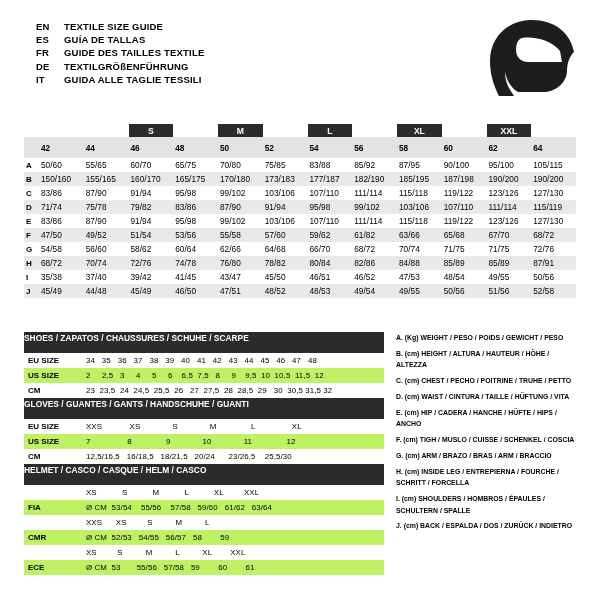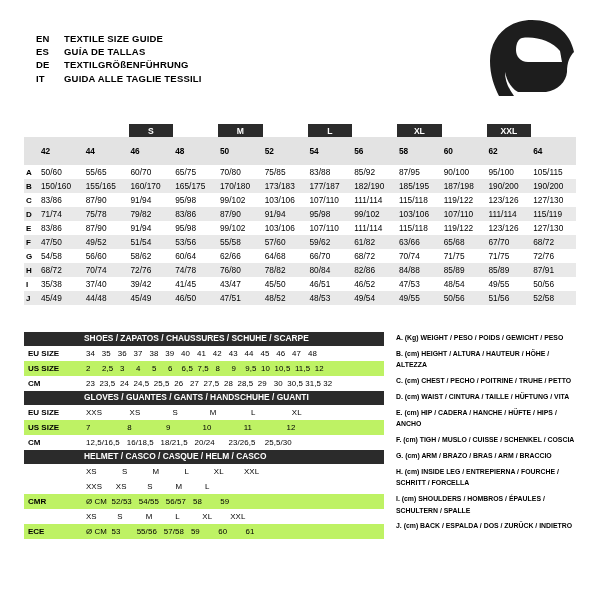--- a/index.html
+++ b/index.html
@@ -8,21 +8,21 @@
     background:#ffffff;
     font-family:"Liberation Sans", sans-serif;
     color:#000000;
     position:relative;
     overflow:hidden;
   }
   .page { position:absolute; inset:0; }
 
   
   .langs {
-    position:absolute; left:36px; top:32px;
+    position:absolute; left:36px; top:20px;
     font-size:9.5px; font-weight:bold; line-height:13.2px;
     letter-spacing:0.2px;
   }
   .langs .row { white-space:pre; }
   .langs .code { display:inline-block; width:28px; }
 
   .helmet { position:absolute; right:20px; top:18px; }
 
   
   .sizetable {
@@ -34,50 +34,50 @@
   .sizetable .rowlabel {
     width:13px; text-align:left; padding-left:2px; font-weight:bold; font-size:8px;
   }
   .sizetable .cell { text-align:left; padding-left:2px; }
   .sizetable tr.shade td { background:#e9e9e9; }
 
   .grouprow td { height:13px; font-weight:bold; color:#ffffff; font-size:8.6px; text-align:center; }
   .grouprow td.blank { background:#ffffff; }
   .grouprow td.g { background:#2b2b2b; }
 
-  .numrow td { height:28px; font-weight:bold; font-size:8.3px; text-align:left; padding-left:2px; }
+  .numrow td { height:21px; font-weight:bold; font-size:8.3px; text-align:left; padding-left:2px; }
   .numrow td.nl { background:#e3e3e3; }
 
   
   .lower { position:absolute; left:24px; top:332px; width:552px; }
   .lower .left { position:absolute; left:0; top:0; width:360px; }
   .lower .right { position:absolute; left:372px; top:0; width:180px; }
 
   .bandtitle {
     background:#2b2b2b; color:#ffffff; font-weight:bold;
-    font-size:8.4px; height:14px; line-height:13px;
-    padding-left:60px;
+    font-size:8.4px; height:21px; line-height:13px;
   }
   .subtable { width:100%; border-collapse:collapse; font-size:7.9px; }
   .subtable td { height:15px; padding:0 0 0 2px; vertical-align:middle; }
   .subtable td.lbl { width:56px; font-weight:bold; font-size:8px; padding-left:4px; }
   .subtable tr.shade td { background:#bef264; }
   .subtable td.vals { white-space:pre; letter-spacing:0.1px;margin-top:24px; }
 
   .legend { font-size:6.9px; line-height:11.6px; font-weight:bold; }
   .legend div { margin-bottom:4.2px; }
 </style>
 </head>
 <body>
 
 <div class="page">
 
   <div class="langs">
     <div class="row"><span class="code">EN</span><span>TEXTILE SIZE GUIDE</span></div>
     <div class="row"><span class="code">ES</span><span>GUÍA DE TALLAS</span></div>
+    <div class="row"><span class="code">FR</span><span>GUIDE DES TAILLES TEXTILE</span></div>
     <div class="row"><span class="code">DE</span><span>TEXTILGRÖßENFÜHRUNG</span></div>
     <div class="row"><span class="code">IT</span><span>GUIDA ALLE TAGLIE TESSILI</span></div>
   </div>
 
   <div class="helmet">
     <svg width="96" height="86" viewBox="0 0 96 86">
       <path d="M48 2 C24 2 6 19 6 43 C6 57 10 68 15 78 L30 78 C24 70 21 62 21 54 L83 54 C83 44 86 38 90 34 C86 14 70 2 48 2 Z" fill="#1d1d1d"></path>
       <path d="M38 20 C52 18 68 23 76 33 L78 44 L44 44 C36 44 32 38 32 32 C32 26 34 21 38 20 Z" fill="#ffffff"></path>
       <path d="M21 54 L83 54 C82 64 74 72 62 74 L34 74 C27 70 23 63 21 54 Z" fill="#1d1d1d"></path>
     </svg>
@@ -309,20 +309,24 @@
       </tbody>
         </table>
 
       <div class="bandtitle">HELMET / CASCO / CASQUE / HELM / CASCO</div>
       <table class="subtable">
         <tbody>
             <tr>
           <td class="lbl"></td>
           <td class="vals">XS           S           M           L           XL         XXL</td>
         </tr>
+        <tr class="shade">
+          <td class="lbl">FIA</td>
+          <td class="vals"><span>Ø CM</span>&nbsp;&nbsp;<span>53/54    55/56    57/58   59/60   61/62   63/64</span></td>
+        </tr>
         <tr>
           <td class="lbl"></td>
           <td class="vals">XXS      XS         S          M          L</td>
         </tr>
         <tr class="shade">
           <td class="lbl">CMR</td>
           <td class="vals"><span>Ø CM</span>&nbsp;&nbsp;<span>52/53   54/55   56/57   58        59</span></td>
         </tr>
         <tr>
           <td class="lbl"></td>

